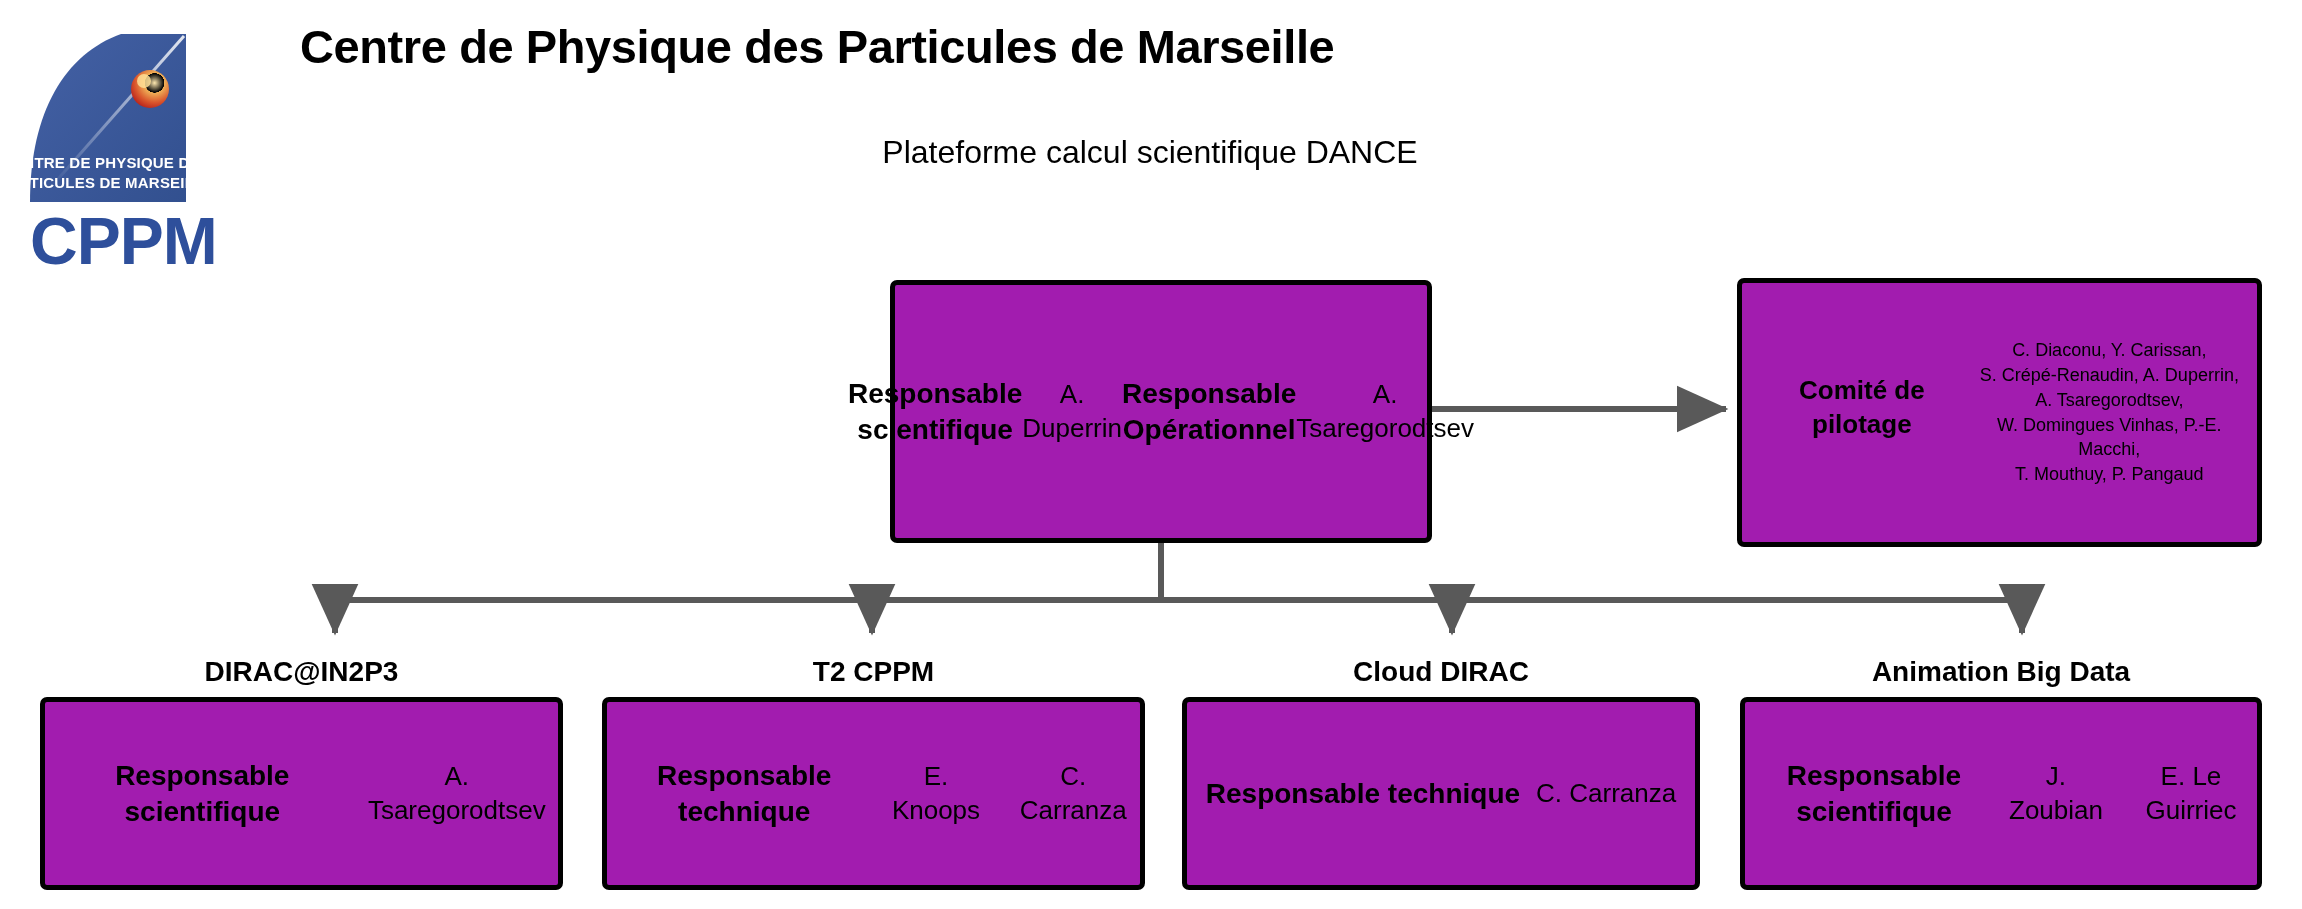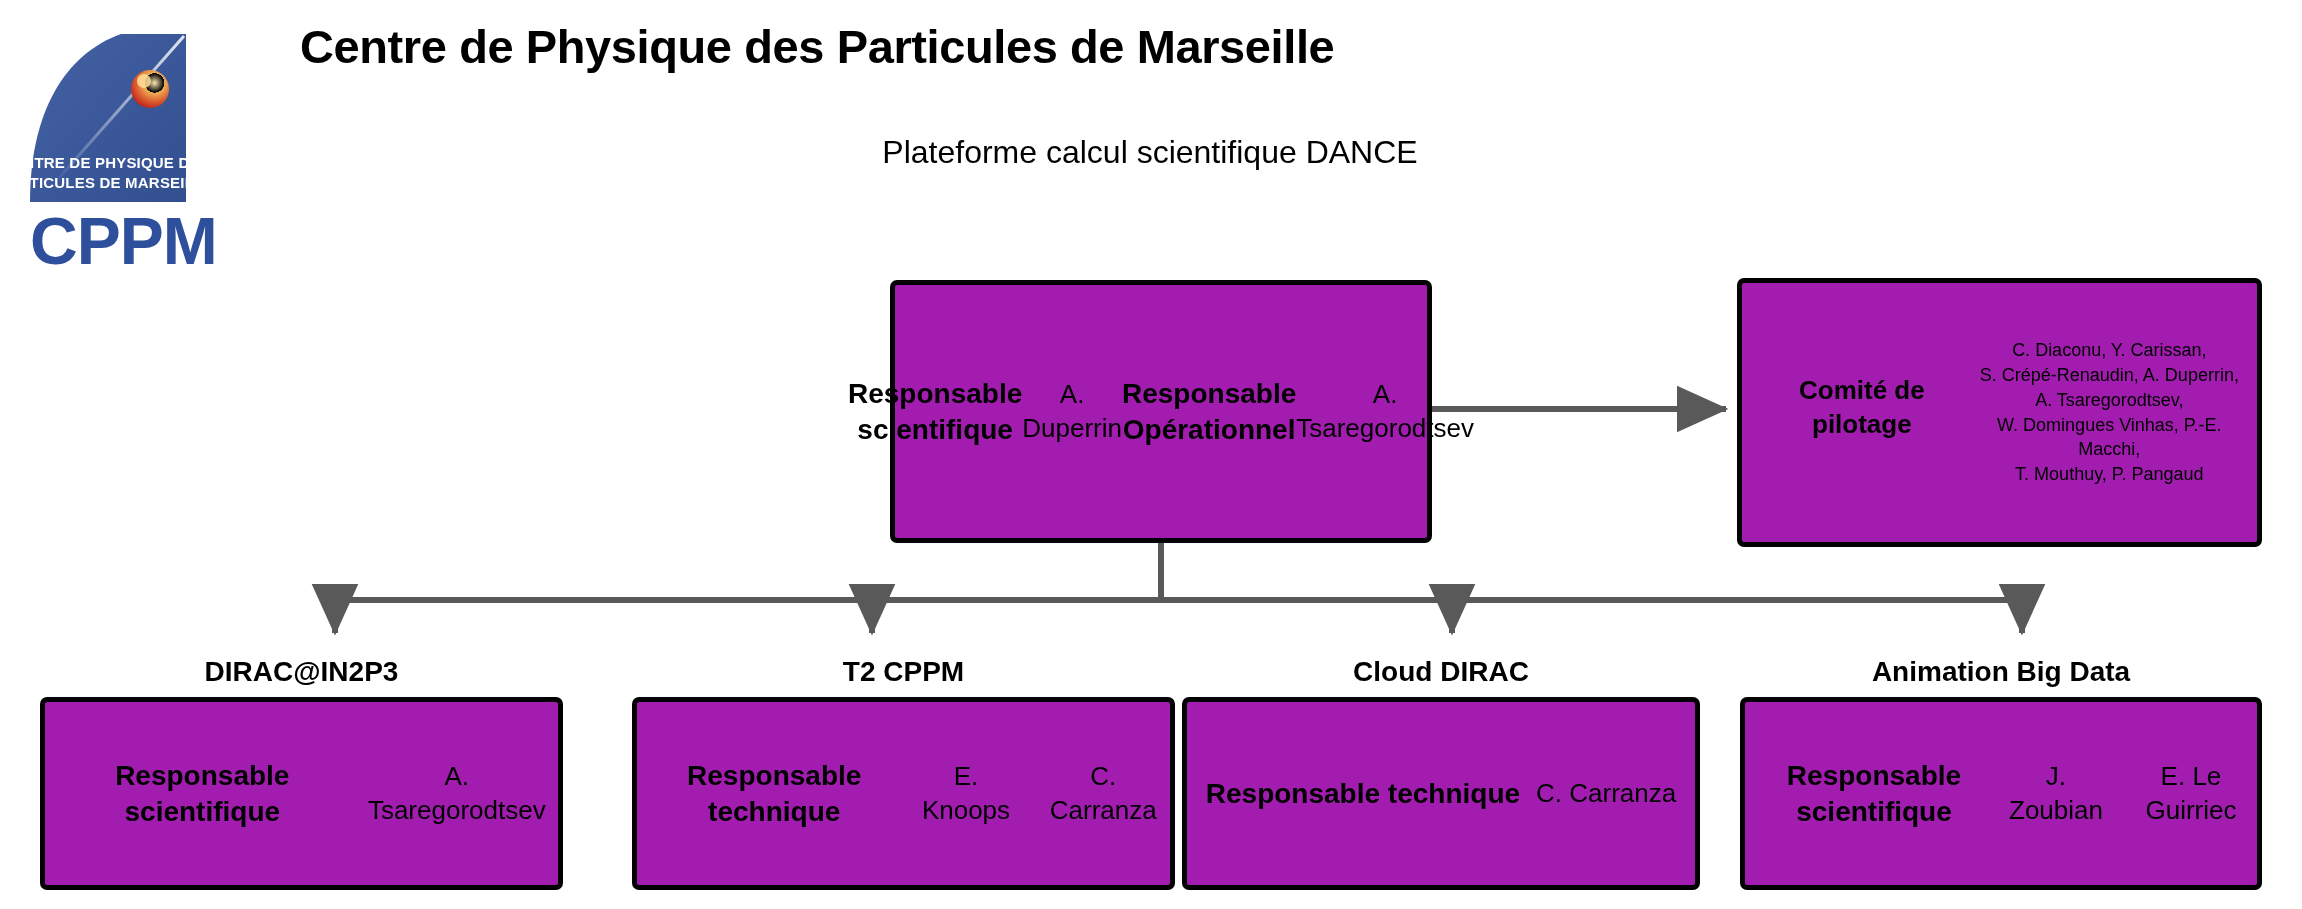--- a/index.html
+++ b/index.html
@@ -108,21 +108,21 @@
     line-height: 1.2;
   }
   .unit-box {
     position: absolute;
     top: 697px;
     height: 193px;
     gap: 16px;
   }
 
   .col1 { left: 40px;   width: 523px; text-align: center; }
-  .col2 { left: 632px;  width: 543px; }
+  .col2 { left: 602px;  width: 543px; }
   .col3 { left: 1182px; width: 518px; }
   .col4 { left: 1740px; width: 522px; }
 
   
   #connectors {
     position: absolute;
     left: 0;
     top: 0;
     width: 2302px;
     height: 909px;

